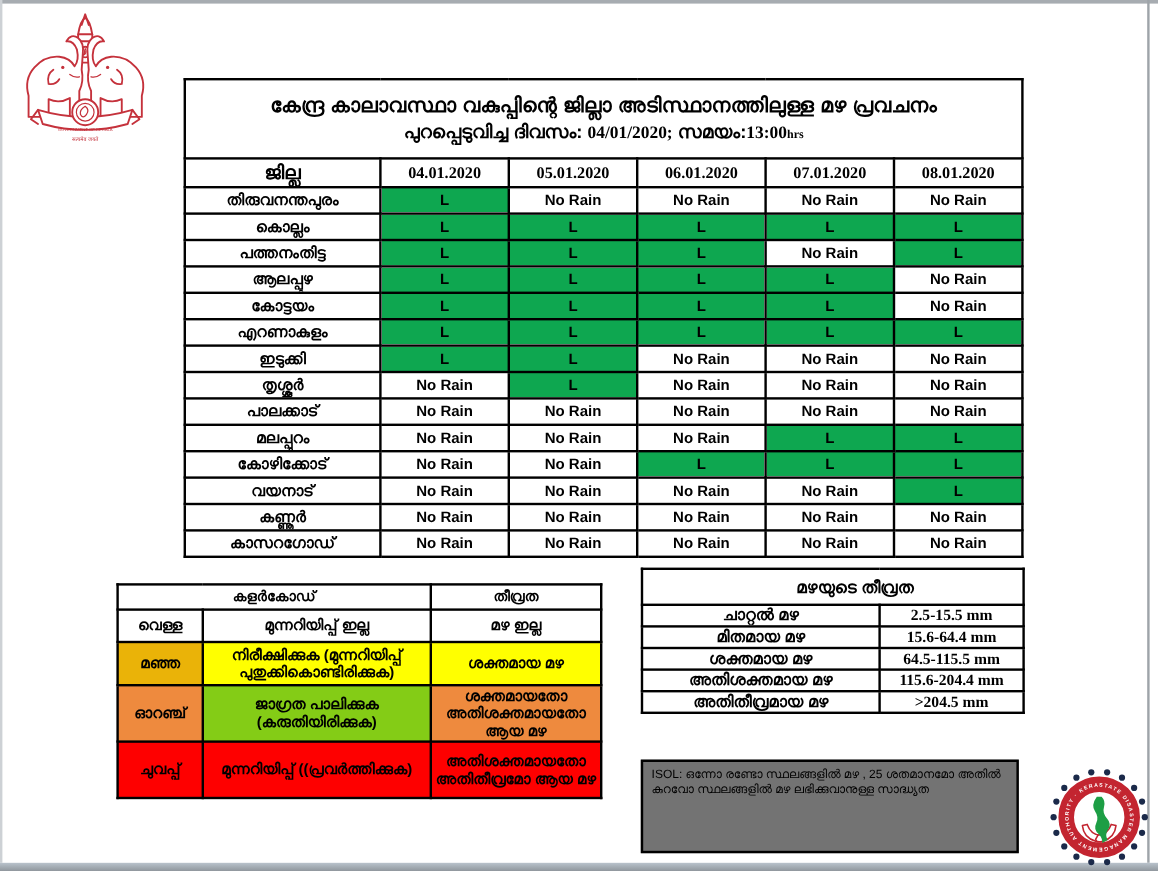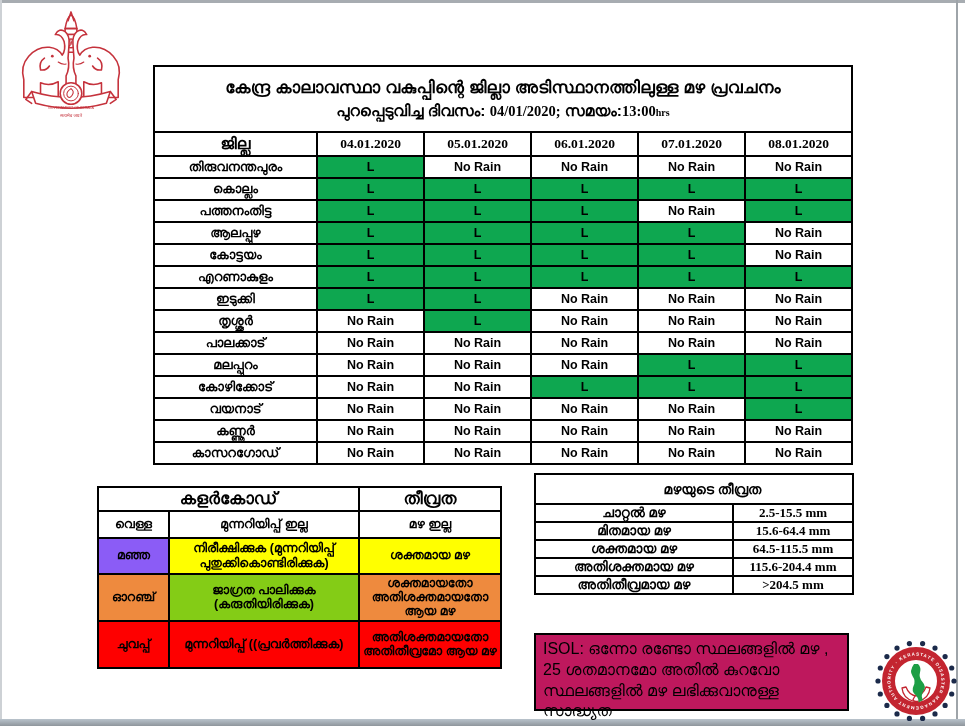--- a/index.html
+++ b/index.html
@@ -30,42 +30,42 @@
   .date-th { font-family:"Liberation Serif", serif; font-weight:600; font-size:13.5px; }
   .forecast tbody td { height:22px; font-weight:bold; font-size:12.5px; }
   .forecast td.district { font-size:13px; }
   .forecast td.val.green { color:#000; }
 
   
   .cc-wrap { position:absolute; left:97px; top:486px; }
   .cc { width:403px; }
   .cc td, .cc th { border:2px solid #000; text-align:center; vertical-align:middle;
                    font-weight:bold; font-size:12.5px; line-height:1.15; padding:1px 3px; }
-  .cc .hdr { height:21px; font-size:17px;margin-top:25px; }
+  .cc .hdr { height:21px; font-size:12px;margin-top:25px; }
   .cc-col1 { width:71px; } .cc-col2 { width:190px; } .cc-col3 { width:142px; }
   .cc tbody tr:nth-child(1) td { height:27px; }
   .cc tbody tr:nth-child(2) td { height:36px; }
   .cc tbody tr:nth-child(3) td { height:45px; }
   .cc tbody tr:nth-child(4) td { height:47px; }
   .cc tbody tr:nth-child(5) td { height:49px; }
 
   
   .int-wrap { position:absolute; left:534px; top:473px; }
   .intensity { width:318px; }
   .intensity td, .intensity th { border:2px solid #000; text-align:center; vertical-align:middle; }
   .intensity .hdr { height:30px; font-weight:bold; font-size:14px;padding-left:37px; }
   .int-col1 { width:198px; } .int-col2 { width:120px; }
   .intensity tbody td { height:18px; }
   .ilabel { font-weight:bold; font-size:13.5px; }
   .irange { font-family:"Liberation Serif", serif; font-weight:600; font-size:13px; }
 
   
   .isol { position:absolute; left:534px; top:633px; width:315px; height:78px;
-          border:2px solid #000; padding:4px 7px; font-size:16px; line-height:1.3;
-          color:#000; background:#be185d; }
+          border:2px solid #000; padding:4px 7px; font-size:10px; line-height:1.3;
+          color:#000; background:#737373; }
 
   
   .emblem { position:absolute; left:12px; top:7px; }
   .ksdma  { position:absolute; left:870px; top:638px; }
 </style>
 </head>
 <body>
 
 <div class="slide">
   <div class="frame-top"></div>
@@ -268,21 +268,21 @@
           <th class="hdr">തീവ്രത</th>
         </tr>
       </thead>
       <tbody id="cc-body">
           <tr>
             <td style="background: rgb(255, 255, 255);">വെള്ള</td>
             <td style="background: rgb(255, 255, 255);">മുന്നറിയിപ്പ് ഇല്ല</td>
             <td style="background: rgb(255, 255, 255);">മഴ ഇല്ല</td>
           </tr>
           <tr>
-            <td style="background: #8b5cf6;">മഞ്ഞ</td>
+            <td style="background: #eab308;">മഞ്ഞ</td>
             <td style="background: rgb(255, 255, 0);">നിരീക്ഷിക്കുക (മുന്നറിയിപ്പ് പുതുക്കികൊണ്ടിരിക്കുക)</td>
             <td style="background: rgb(255, 255, 0);">ശക്തമായ മഴ</td>
           </tr>
           <tr>
             <td style="background: rgb(238, 138, 62);">ഓറഞ്ച്</td>
             <td style="background: #84cc16;">ജാഗ്രത പാലിക്കുക (കരുതിയിരിക്കുക)</td>
             <td style="background: rgb(238, 138, 62);">ശക്തമായതോ അതിശക്തമായതോ ആയ മഴ</td>
           </tr>
           <tr>
             <td style="background: rgb(254, 0, 0);">ചുവപ്പ്</td>

